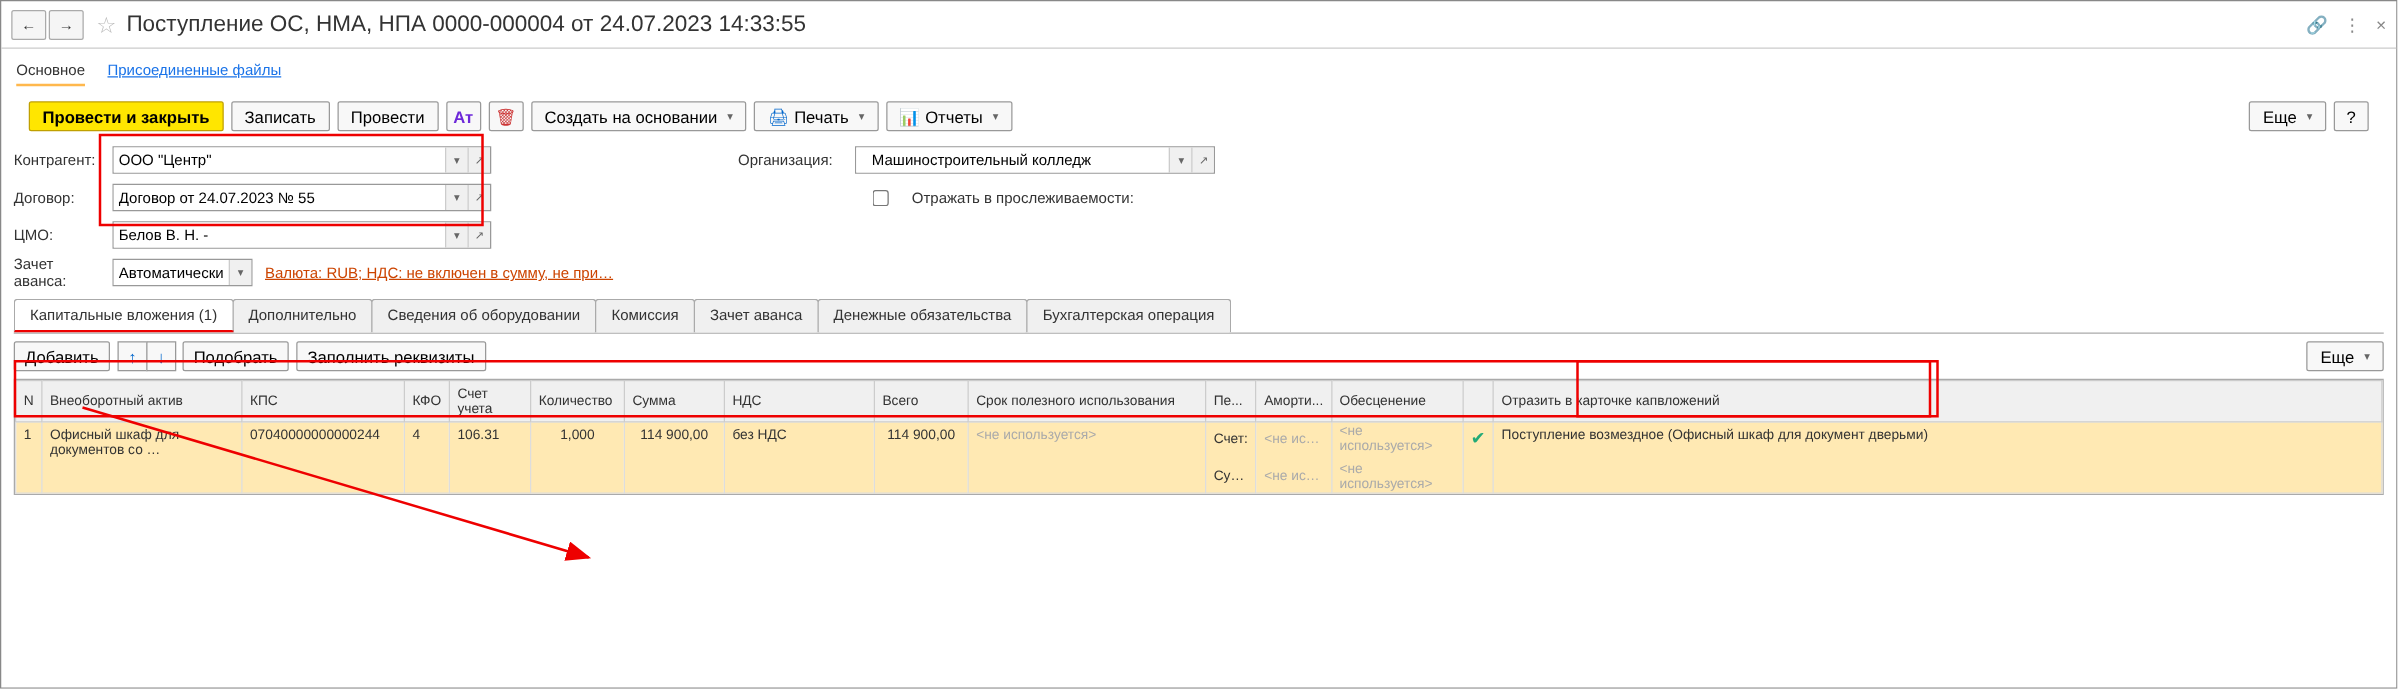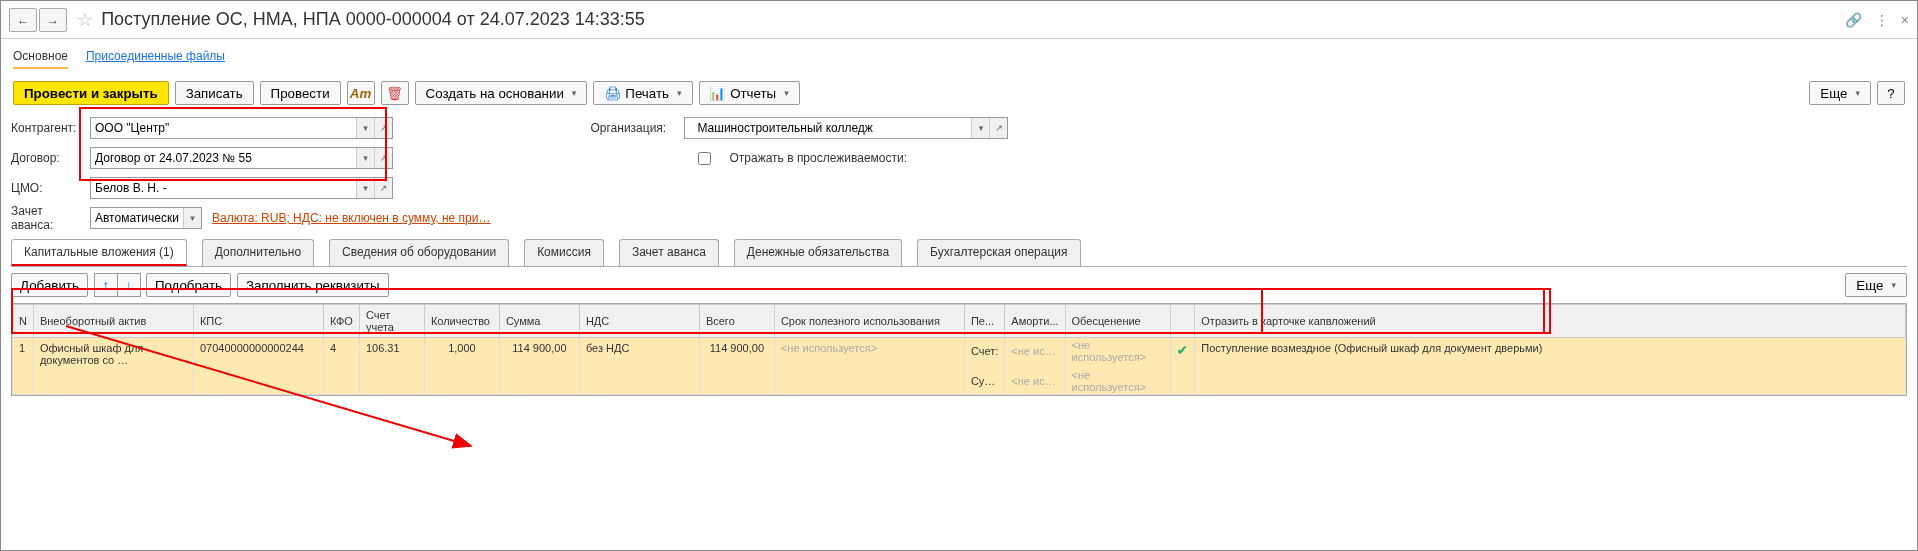--- a/index.html
+++ b/index.html
@@ -14,40 +14,40 @@
 .top-right { display: flex; gap: 12px; align-items: center; color: #888; }
 .top-right span { cursor: pointer; font-size: 14px; }
 
 
 .subtabs { display: flex; gap: 18px; padding: 6px 12px; }
 .subtab { cursor: pointer; padding: 4px 0; }
 .subtab.active { border-bottom: 2px solid #ffb84d; color: #333; }
 .subtab.link { color: #1a73e8; text-decoration: underline; }
 
 
-.toolbar { display: flex; gap: 6px; padding: 6px 12px; align-items: center; }
+.toolbar { display: flex; gap: 6px; padding: 6px 22px; align-items: center; }
 .btn { border: 1px solid #999; background: #f8f8f8; padding: 4px 10px; border-radius: 2px; cursor: pointer; display: inline-flex; align-items: center; gap: 4px; height: 24px; }
 .btn.primary { background: #ffe600; border-color: #c0a000; font-weight: bold; }
 .btn.icon-only { padding: 4px 6px; width: 28px; justify-content: center; }
 .toolbar-right { margin-left: auto; display: flex; gap: 6px; }
 
 
 .form-area { display: flex; gap: 40px; padding: 4px 10px; }
 .form-col { display: flex; flex-direction: column; gap: 4px; }
 .form-row { display: flex; align-items: center; gap: 4px; height: 26px; }
 .form-label { width: 75px; text-align: left; }
 .form-label.wide { width: 90px; }
 .input-wrap { display: flex; border: 1px solid #999; height: 22px; background: #fff; }
 .input-wrap input { border: none; padding: 0 4px; outline: none; font-size: 12px; height: 100%; }
 .input-btn { width: 18px; border-left: 1px solid #ccc; display: flex; align-items: center; justify-content: center; cursor: pointer; background: #f0f0f0; font-size: 9px; color: #666; }
 .form-link { color: #cc4400; text-decoration: underline; cursor: pointer; }
 .checkbox-row { display: flex; align-items: center; gap: 18px; }
 
 
-.main-tabs { display: flex; border-bottom: 1px solid #aaa; margin: 4px 10px 0; gap: 16px; }
+.main-tabs { display: flex; border-bottom: 1px solid #aaa; margin: 4px 10px 0; }
 .main-tab { border: 1px solid #aaa; border-bottom: none; padding: 5px 12px; margin-right: -1px; background: #f0f0f0; cursor: pointer; border-radius: 3px 3px 0 0; }
 .main-tab.active { background: #fff; border-bottom: 2px solid #e00; position: relative; z-index: 1; }
 
 
 .table-toolbar { display: flex; gap: 6px; padding: 6px 10px; align-items: center; }
 .table-toolbar .btn.small { padding: 3px 8px; }
 .btn-group { display: flex; }
 .btn-group .btn { border-radius: 0; margin-right: -1px; width: 24px; padding: 0; justify-content: center; }
 
 
@@ -91,21 +91,21 @@
   <div class="subtabs">
     <div class="subtab active">Основное</div>
     <div class="subtab link">Присоединенные файлы</div>
   </div>
 
   <div class="toolbar">
     <button class="btn primary">Провести и закрыть</button>
     <button class="btn">Записать</button>
     <button class="btn">Провести</button>
     <button class="btn icon-only">
-        <span style="color:#a16207;font-weight:bold;font-style:italic;">Ат</span>
+        <span style="color:#6d28d9;font-weight:bold;">Ат</span>
       </button>
     <button class="btn icon-only">
         <span style="color:#c33;">🗑</span>
       </button>
     <button class="btn dropdown-caret">Создать на основании</button>
     <button class="btn dropdown-caret">
         <span style="color:#06c;">🖨</span> 
         <span>Печать</span>
       </button>
     <button class="btn dropdown-caret">
@@ -151,21 +151,21 @@
             <div class="input-btn">▾</div>
           </div>
         <a class="form-link" style="margin-left:6px">Валюта: RUB; НДС: не включен в сумму, не при…</a>
       </div>
     </div>
 
     <div class="form-col" style="margin-left:60px;">
       <div class="form-row">
         <div class="form-label wide">Организация:</div>
         <div class="input-wrap">
-            <input style="width: 286px; padding-left: 12px;" value="Машиностроительный колледж">
+            <input style="width: 250px; padding-left: 12px;" value="Машиностроительный колледж">
             <div class="input-btn">▾</div>
             <div class="input-btn">↗</div>
           </div>
       </div>
       <div class="form-row checkbox-row">
         <div class="form-label wide"></div>
         <input type="checkbox" style="">
         <span>Отражать в прослеживаемости:</span>
       </div>
     </div>

